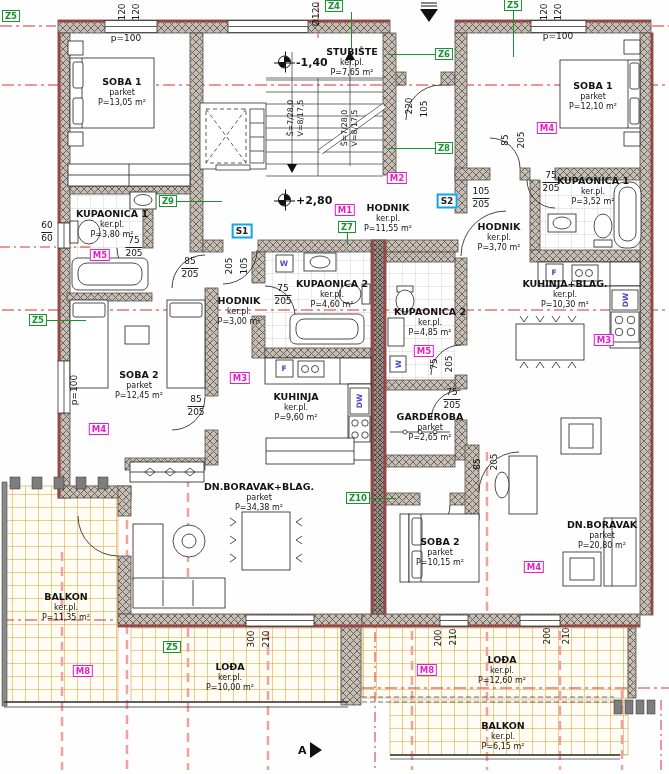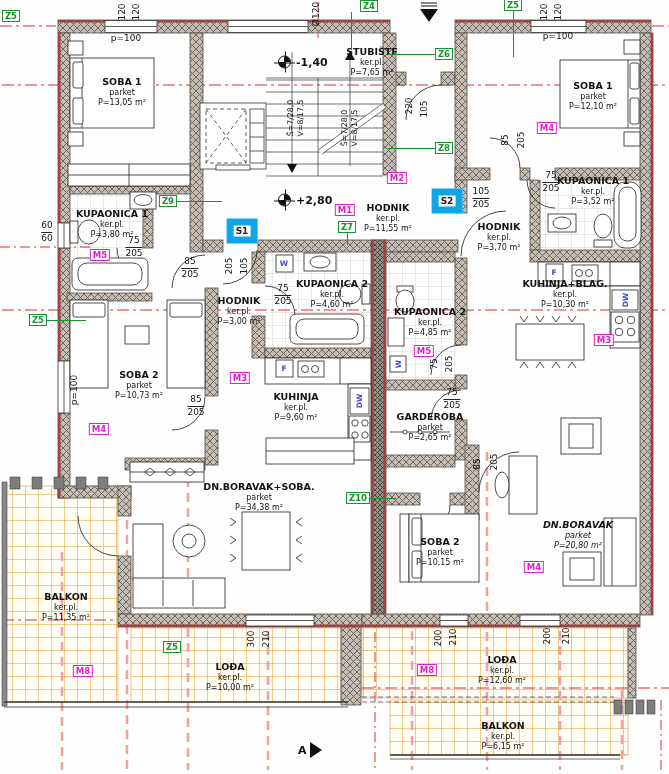--- a/index.html
+++ b/index.html
@@ -7,21 +7,21 @@
           font-family:"DejaVu Sans",sans-serif;}
   #scene{position:absolute;left:0;top:0;}
   #labels{position:absolute;left:0;top:0;width:669px;height:774px;}
   .room-label{position:absolute;transform:translateX(-50%);text-align:center;white-space:nowrap;color:#141414;}
   .rname{font-weight:bold;font-size:9.5px;line-height:1.22;}
   .rsub{font-size:8px;line-height:1.28;}
   .gtag,.mtag,.stag{position:absolute;transform:translate(-50%,-50%);background:rgba(255,255,255,.92);
        font-weight:bold;font-size:8.5px;line-height:10px;padding:0 2px;white-space:nowrap;}
   .gtag{border:1.2px solid #17922f;color:#17922f;}
   .mtag{border:1.2px solid #e31ec8;color:#e31ec8;}
-  .stag{border:7px solid #0ea5e9;color:#222;font-size:9px;line-height:11px;}
+  .stag{border:2px solid #0ea5e9;color:#222;font-size:9px;line-height:11px;}
   .gleader{position:absolute;background:#17922f;}
   .dim,.dimv{position:absolute;font-size:9px;color:#141414;white-space:nowrap;transform:translate(-50%,-50%);}
   .dimv{transform:translate(-50%,-50%) rotate(-90deg);}
   .dimpair{position:absolute;display:inline-flex;flex-direction:column;align-items:center;
        transform:translateX(-50%);font-size:9px;line-height:1.1;color:#141414;}
   .dimpair .sep{align-self:stretch;height:1px;background:#222;margin:1px 0;}
   .stairtxt{position:absolute;font-size:7.8px;color:#141414;white-space:nowrap;
        transform:translate(-50%,-50%) rotate(-90deg);}
   .app,.appv{position:absolute;font-size:7.5px;font-weight:bold;color:#4646cc;transform:translate(-50%,-50%);}
   .appv{transform:translate(-50%,-50%) rotate(-90deg);}
@@ -368,53 +368,53 @@
         <div class="rsub">P=13,05 m²</div>
       </div>
       <div class="room-label" style="left: 112px; top: 208px;">
         <div class="rname">KUPAONICA 1</div>
         <div class="rsub">ker.pl.</div>
         <div class="rsub">P=3,80 m²</div>
       </div>
       <div class="room-label" style="left: 139px; top: 369px;">
         <div class="rname">SOBA 2</div>
         <div class="rsub">parket</div>
-        <div class="rsub">P=10,73 m²</div>
+        <div class="rsub">P=12,45 m²</div>
       </div>
       <div class="room-label" style="left: 239px; top: 295px;">
         <div class="rname">HODNIK</div>
         <div class="rsub">ker.pl.</div>
         <div class="rsub">P=3,00 m²</div>
       </div>
       <div class="room-label" style="left: 332px; top: 278px;">
         <div class="rname">KUPAONICA 2</div>
         <div class="rsub">ker.pl.</div>
         <div class="rsub">P=4,60 m²</div>
       </div>
       <div class="room-label" style="left: 296px; top: 391px;">
         <div class="rname">KUHINJA</div>
         <div class="rsub">ker.pl.</div>
         <div class="rsub">P=9,60 m²</div>
       </div>
       <div class="room-label" style="left: 259px; top: 481px;">
-        <div class="rname">DN.BORAVAK+SOBA.</div>
+        <div class="rname">DN.BORAVAK+BLAG.</div>
         <div class="rsub">parket</div>
         <div class="rsub">P=34,38 m²</div>
       </div>
       <div class="room-label" style="left: 66px; top: 591px;">
         <div class="rname">BALKON</div>
         <div class="rsub">ker.pl.</div>
         <div class="rsub">P=11,35 m²</div>
       </div>
       <div class="room-label" style="left: 230px; top: 661px;">
         <div class="rname">LOĐA</div>
         <div class="rsub">ker.pl.</div>
         <div class="rsub">P=10,00 m²</div>
       </div>
-      <div class="room-label" style="left: 372px; top: 46px;">
+      <div class="room-label" style="left: 352px; top: 46px;">
         <div class="rname">STUBIŠTE</div>
         <div class="rsub">ker.pl.</div>
         <div class="rsub">P=7,65 m²</div>
       </div>
       <div class="room-label" style="left: 388px; top: 202px;">
         <div class="rname">HODNIK</div>
         <div class="rsub">ker.pl.</div>
         <div class="rsub">P=11,55 m²</div>
       </div>
       <div class="room-label" style="left: 593px; top: 80px;">
@@ -445,38 +445,38 @@
       <div class="room-label" style="left: 430px; top: 411px;">
         <div class="rname">GARDEROBA</div>
         <div class="rsub">parket</div>
         <div class="rsub">P=2,65 m²</div>
       </div>
       <div class="room-label" style="left: 440px; top: 536px;">
         <div class="rname">SOBA 2</div>
         <div class="rsub">parket</div>
         <div class="rsub">P=10,15 m²</div>
       </div>
-      <div class="room-label" style="left: 578px; top: 519px; font-style: italic;">
+      <div class="room-label" style="left: 602px; top: 519px;">
         <div class="rname">DN.BORAVAK</div>
         <div class="rsub">parket</div>
         <div class="rsub">P=20,80 m²</div>
       </div>
       <div class="room-label" style="left: 502px; top: 654px;">
         <div class="rname">LOĐA</div>
         <div class="rsub">ker.pl.</div>
         <div class="rsub">P=12,60 m²</div>
       </div>
       <div class="room-label" style="left: 503px; top: 720px;">
         <div class="rname">BALKON</div>
         <div class="rsub">ker.pl.</div>
         <div class="rsub">P=6,15 m²</div>
       </div>
       <span class="gtag" style="left: 11px; top: 16px;">Z5</span>
       <div class="gleader" style="left: 350.5px; top: 12px; height: 38px; width: 1.2px;"></div>
-      <span class="gtag" style="left: 369px; top: 6px;">Z4</span>
+      <span class="gtag" style="left: 334px; top: 6px;">Z4</span>
       <div class="gleader" style="left: 512.5px; top: 11px; height: 46px; width: 1.2px;"></div>
       <span class="gtag" style="left: 513px; top: 5px;">Z5</span>
       <div class="gleader" style="left: 388px; top: 53.5px; width: 48px; height: 1.2px;"></div>
       <span class="gtag" style="left: 444px; top: 54px;">Z6</span>
       <div class="gleader" style="left: 388px; top: 147.5px; width: 48px; height: 1.2px;"></div>
       <span class="gtag" style="left: 444px; top: 148px;">Z8</span>
       <div class="gleader" style="left: 176px; top: 200.5px; width: 46px; height: 1.2px;"></div>
       <span class="gtag" style="left: 168px; top: 201px;">Z9</span>
       <div class="gleader" style="left: 346.5px; top: 233px; height: 12px; width: 1.2px;"></div>
       <span class="gtag" style="left: 347px; top: 227px;">Z7</span>

